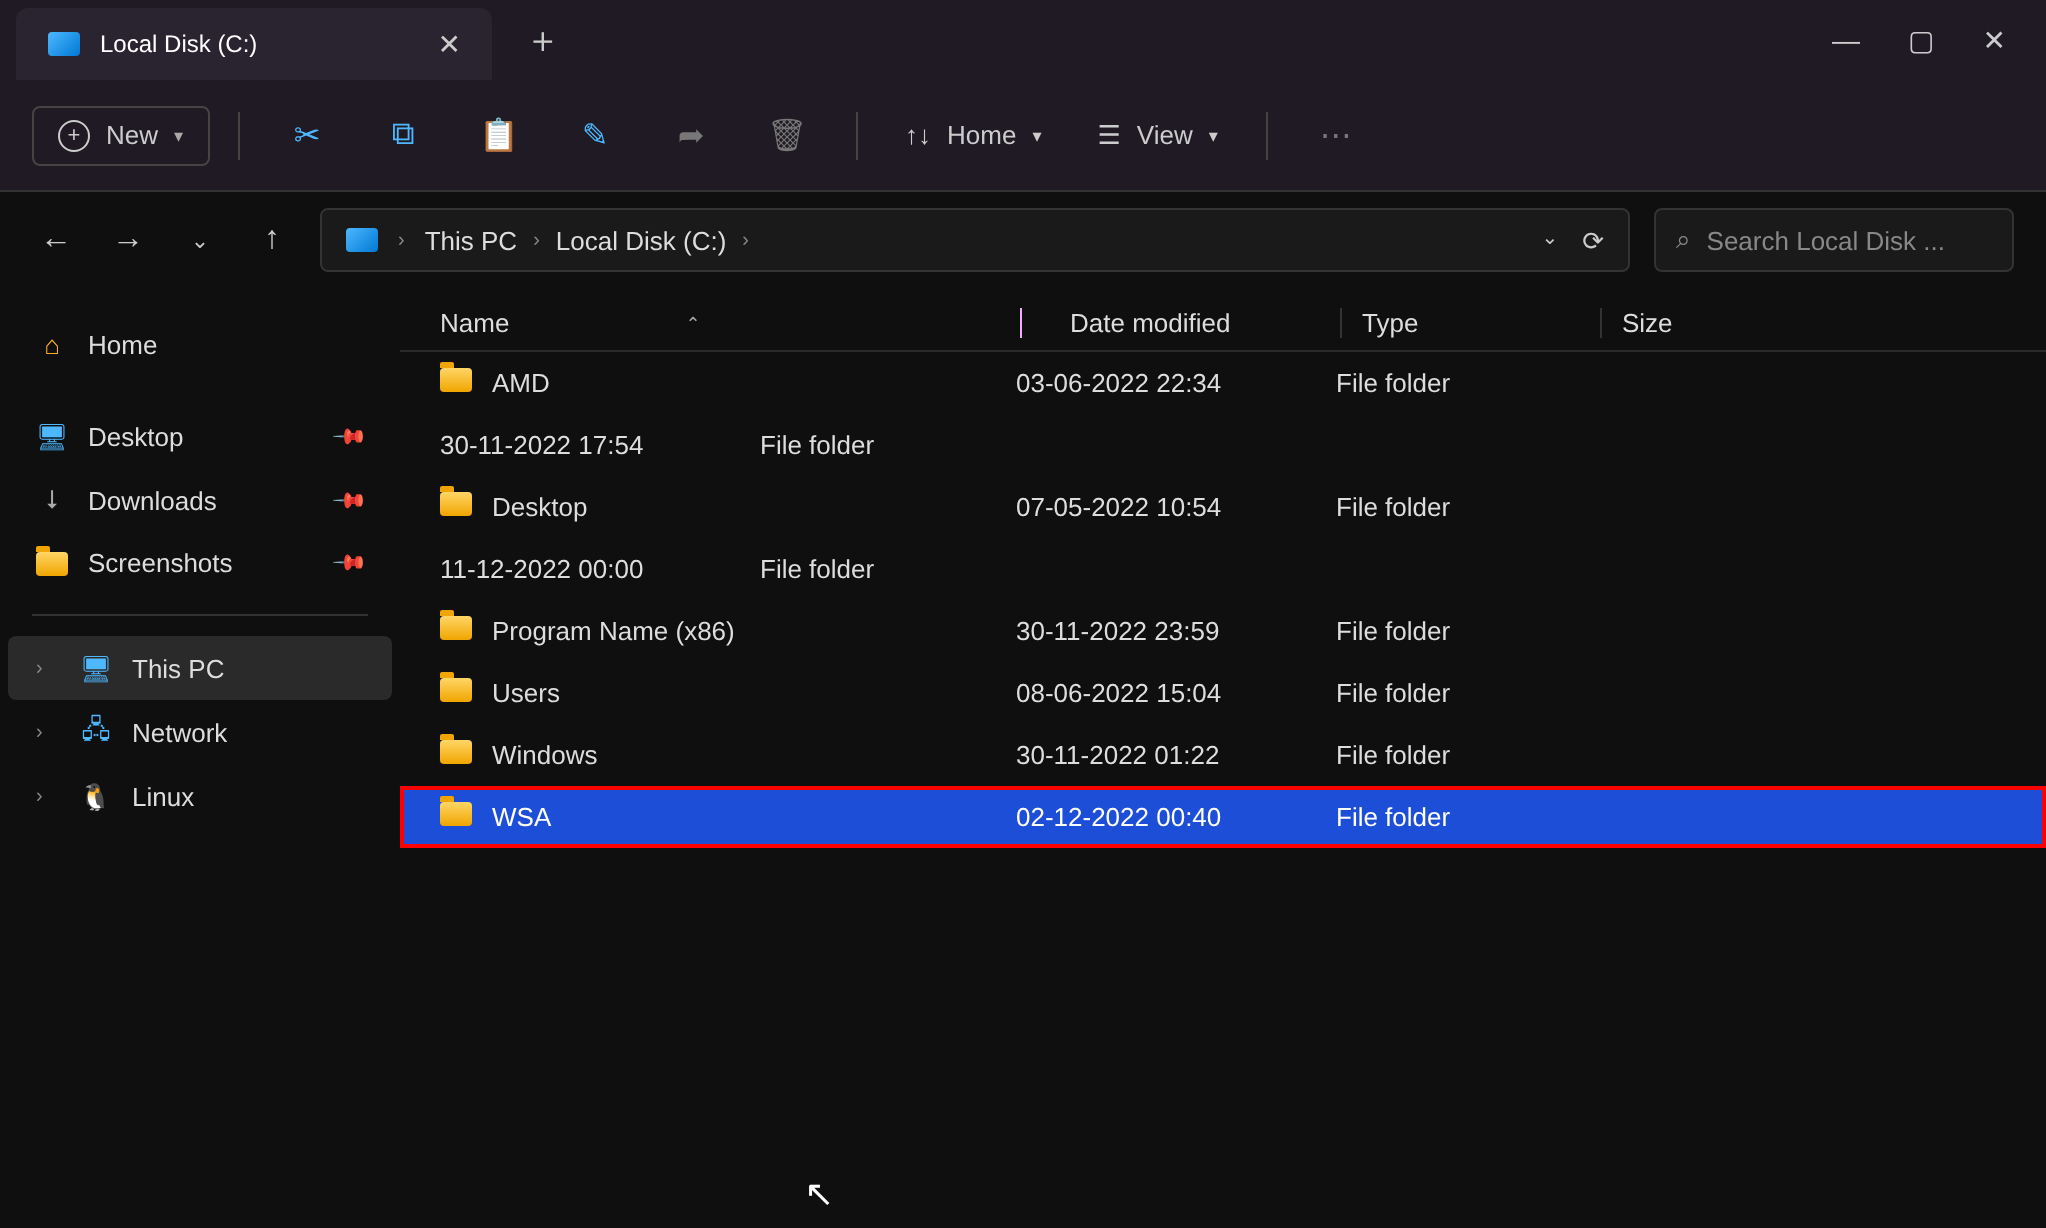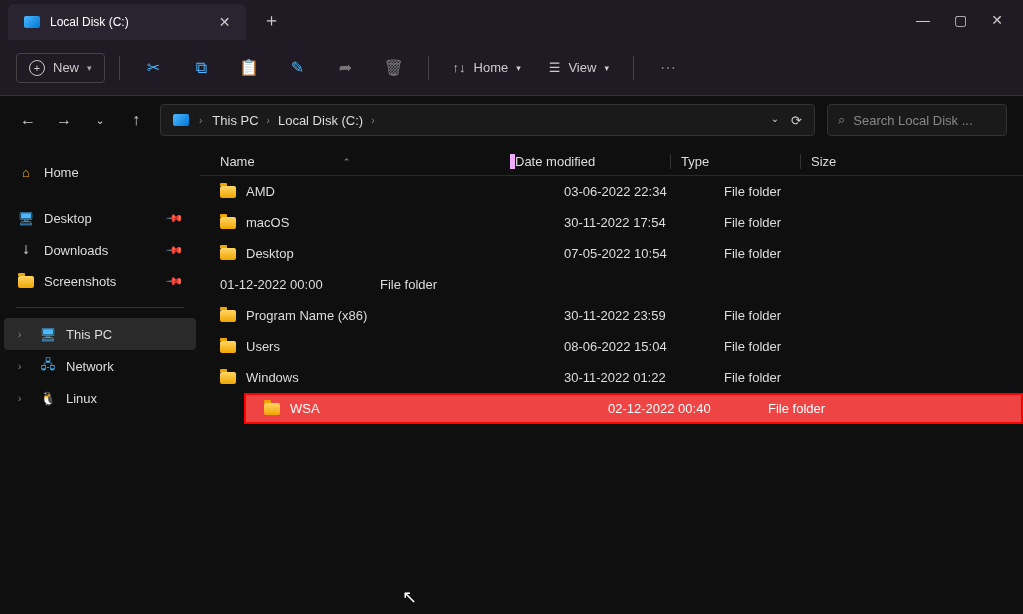--- a/index.html
+++ b/index.html
@@ -45,29 +45,29 @@
 .icn-folder::before { content: ""; position: absolute; top: -3px; left: 0; width: 7px; height: 3px; background: #f0a500; border-radius: 1px 1px 0 0; }
 .icn-monitor { color: #4db8ff; }
 .icn-download { color: #aaa; }
 .icn-pc { color: #4db8ff; }
 .icn-network { color: #4db8ff; }
 .icn-linux { color: #ddd; }
 
 .content { flex: 1; overflow: auto; }
 .cols { display: flex; padding: 10px 16px 6px 20px; font-size: 13px; color: #ddd; border-bottom: 1px solid #2a2a2a; align-items: center; }
 .col-name { width: 290px; display: flex; align-items: center; gap: 8px; }
-.col-date { width: 160px; border-left: 5px solid #f0abfc; padding-left: 0; }
+.col-date { width: 160px; border-left: 1px solid #f0abfc; padding-left: 24px; }
 .col-type { width: 130px; border-left: 1px solid #333; padding-left: 10px; }
 .col-size { width: 80px; border-left: 1px solid #333; padding-left: 10px; }
 .sort-caret { font-size: 9px; color: #aaa; margin-left: 80px; }
 
 .row { display: flex; align-items: center; padding: 8px 16px 8px 20px; font-size: 13px; color: #ddd; cursor: pointer; }
-.row.selected { background: #ef4444; color: #fff; margin-left: 44px; }
+.row.selected { background: #1d4ed8; color: #fff; }
 .row.highlighted { outline: 2px solid #ff0000; outline-offset: -2px; }
-.row .c-name { width: 344px; display: flex; align-items: center; gap: 10px; }
+.row .c-name { width: 288px; display: flex; gap: 10px; }
 .row .c-date { width: 160px; }
 .row .c-type { width: 130px; }
 .row .c-size { width: 80px; }
 
 .cursor { position: absolute; left: 402px; top: 586px; color: #fff; font-size: 18px; pointer-events: none; }
 </style>
 </head>
 <body>
 
 <div class="titlebar">
@@ -196,39 +196,35 @@
         <div class="row">
           <div class="c-name">
             <span class="icn-folder"></span>
             <span>AMD</span>
           </div>
           <div class="c-date">03-06-2022 22:34</div>
           <div class="c-type">File folder</div>
           <div class="c-size"></div>
         </div>
         <div class="row">
-          <div class="c-name">
-            <span class="icn-folder"></span>
-            <span>macOS</span>
-          </div>
           <div class="c-date">30-11-2022 17:54</div>
           <div class="c-type">File folder</div>
           <div class="c-size"></div>
         </div>
         <div class="row">
           <div class="c-name">
             <span class="icn-folder"></span>
             <span>Desktop</span>
           </div>
           <div class="c-date">07-05-2022 10:54</div>
           <div class="c-type">File folder</div>
           <div class="c-size"></div>
         </div>
         <div class="row">
-          <div class="c-date">01-12-2022 00:00</div>
+          <div class="c-date">11-12-2022 00:00</div>
           <div class="c-type">File folder</div>
           <div class="c-size"></div>
         </div>
         <div class="row">
           <div class="c-name">
             <span class="icn-folder"></span>
             <span>Program Name (x86)</span>
           </div>
           <div class="c-date">30-11-2022 23:59</div>
           <div class="c-type">File folder</div>

